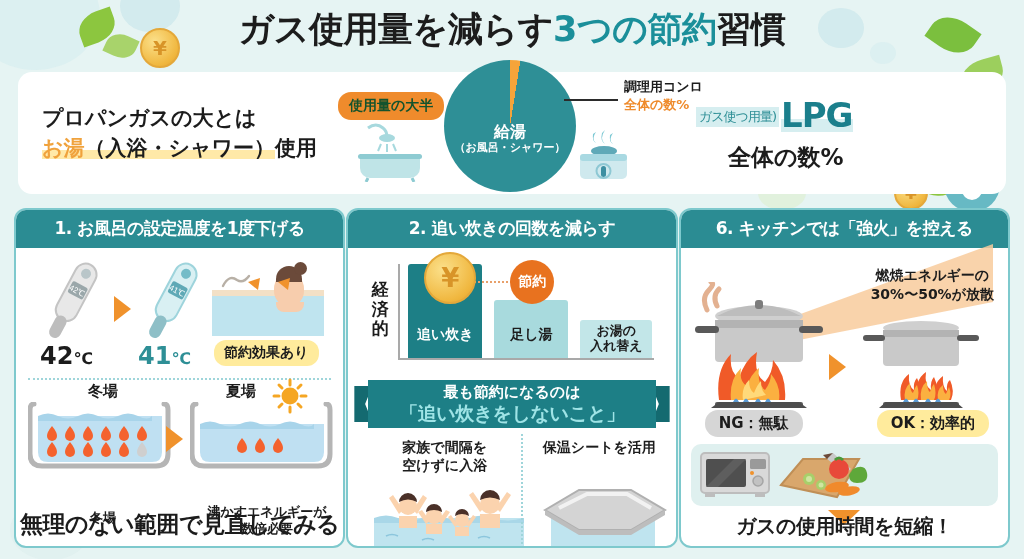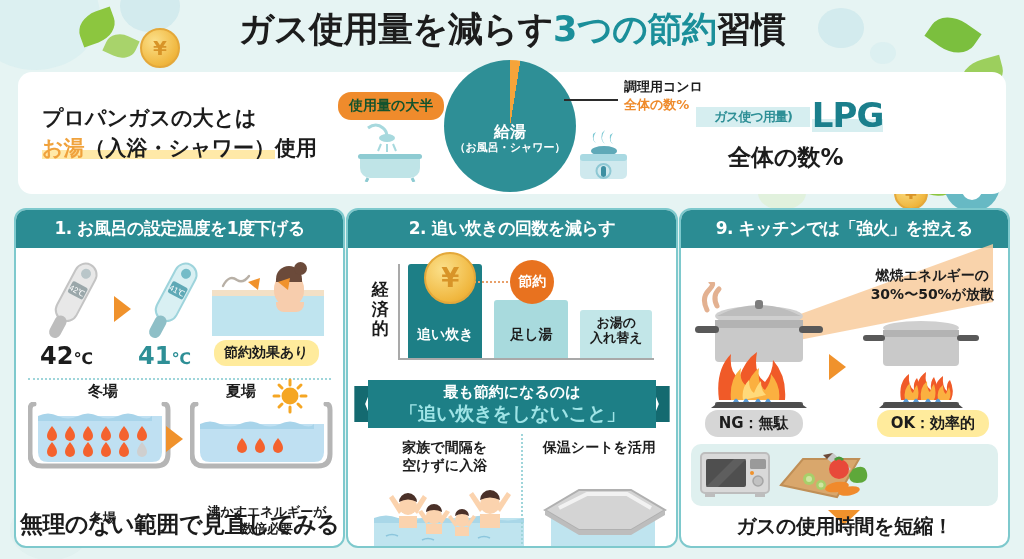--- a/index.html
+++ b/index.html
@@ -68,22 +68,22 @@
                      padding-left: 56px; display: block; }
   .callout-txt .t2 { font-size: 13px; font-weight: bold; color: #ef8b2c; line-height: 1.35;
                      padding-left: 56px; display: block; }
 
   .bath-icon { position: absolute; left: 18px; top: 48px; }
   .stove-icon { position: absolute; left: 238px; top: 56px; }
 
   .hdr-right { position: relative; flex: 1; height: 122px; }
   .lpg-row { position: absolute; left: 20px; top: 26px; display: flex; align-items: flex-end; }
   .lpg-sub {
-    font-size: 13px; font-weight: bold; color: #2e8f96;
-    background: #d6eef0; padding: 1px 18px; margin-bottom: 5px; letter-spacing: -1px;
+    font-size: 13px; font-weight: normal; color: #2e8f96;
+    background: #d6eef0; padding: 1px 3px; margin-bottom: 5px; letter-spacing: -1px;
   }
   .lpg-big {
     font-size: 34px; font-weight: bold; color: #1b7f8c; letter-spacing: -1px;
     background: linear-gradient(transparent 62%, #d6eef0 62%, #d6eef0 100%);
     margin-left: 2px; line-height: 1;
   }
   .lpg-pct {
     position: absolute; left: 52px; top: 70px;
     font-size: 23px; font-weight: bold; color: #1c1c1c;
   }
@@ -417,21 +417,21 @@
     <div class="panel-body">
 
       <div class="chart">
         <div class="ylabel">経済的</div>
         <div class="axis-y"></div>
         <div class="axis-x"></div>
 
         <div class="bars-area">
           <div class="bar" style="left:4px;width:74px;height:94px;background:#1d7f86;color:#fff;">追い炊き</div>
           <div class="bar" style="left:90px;width:74px;height:58px;background:#a8dadd;color:#1c1c1c;">足し湯</div>
-          <div class="bar" style="left:176px;width:72px;height:48px;background:#c2e6e8;color:#1c1c1c;padding-bottom:12px;font-size:13px;">お湯の<br>入れ替え</div>
+          <div class="bar" style="left:176px;width:72px;height:38px;background:#c2e6e8;color:#1c1c1c;padding-bottom:4px;font-size:13px;">お湯の<br>入れ替え</div>
         </div>
 
         <div class="dotline"></div>
         <div class="coin" style="position:absolute;left:62px;top:-6px;width:52px;height:52px;font-size:26px;z-index:3;">¥</div>
         <div class="pill-save">節約</div>
       </div>
 
       <div class="ribbon" style="position:absolute;top:124px;left:0;right:0;">
         <div class="rib-tail l"></div>
         <div class="rib-tail r"></div>
@@ -489,21 +489,21 @@
             <path d="M10 26 L44 6 h52 L130 26 L96 46 h-52 z" fill="#d4d4d4" stroke="#b0b0b0" stroke-width="2"></path>
             <path d="M24 24 L52 10 h40 L116 24" fill="none" stroke="#f2f2f2" stroke-width="4"></path>
             <path d="M10 26 L44 46 h52 L130 26 v5 L96 51 h-52 L10 31z" fill="#bdbdbd"></path>
           </svg>
         </div>
       </div>
     </div>
   </section>
 
   <section class="panel">
-    <div class="panel-head">9. キッチンでは「強火」を控える</div>
+    <div class="panel-head">6. キッチンでは「強火」を控える</div>
     <div class="panel-body">
 
       <svg style="position:absolute;left:96px;top:-4px;" width="216" height="104" viewBox="0 0 216 104">
         <path d="M216 0 L216 58 L22 96 L18 72 z" fill="#f8cb9c" opacity=".85"></path>
       </svg>
 
       <div class="energy-txt">
         <span>燃焼エネルギーの</span><br>
         <span>30%〜50%が放散</span>
       </div>

